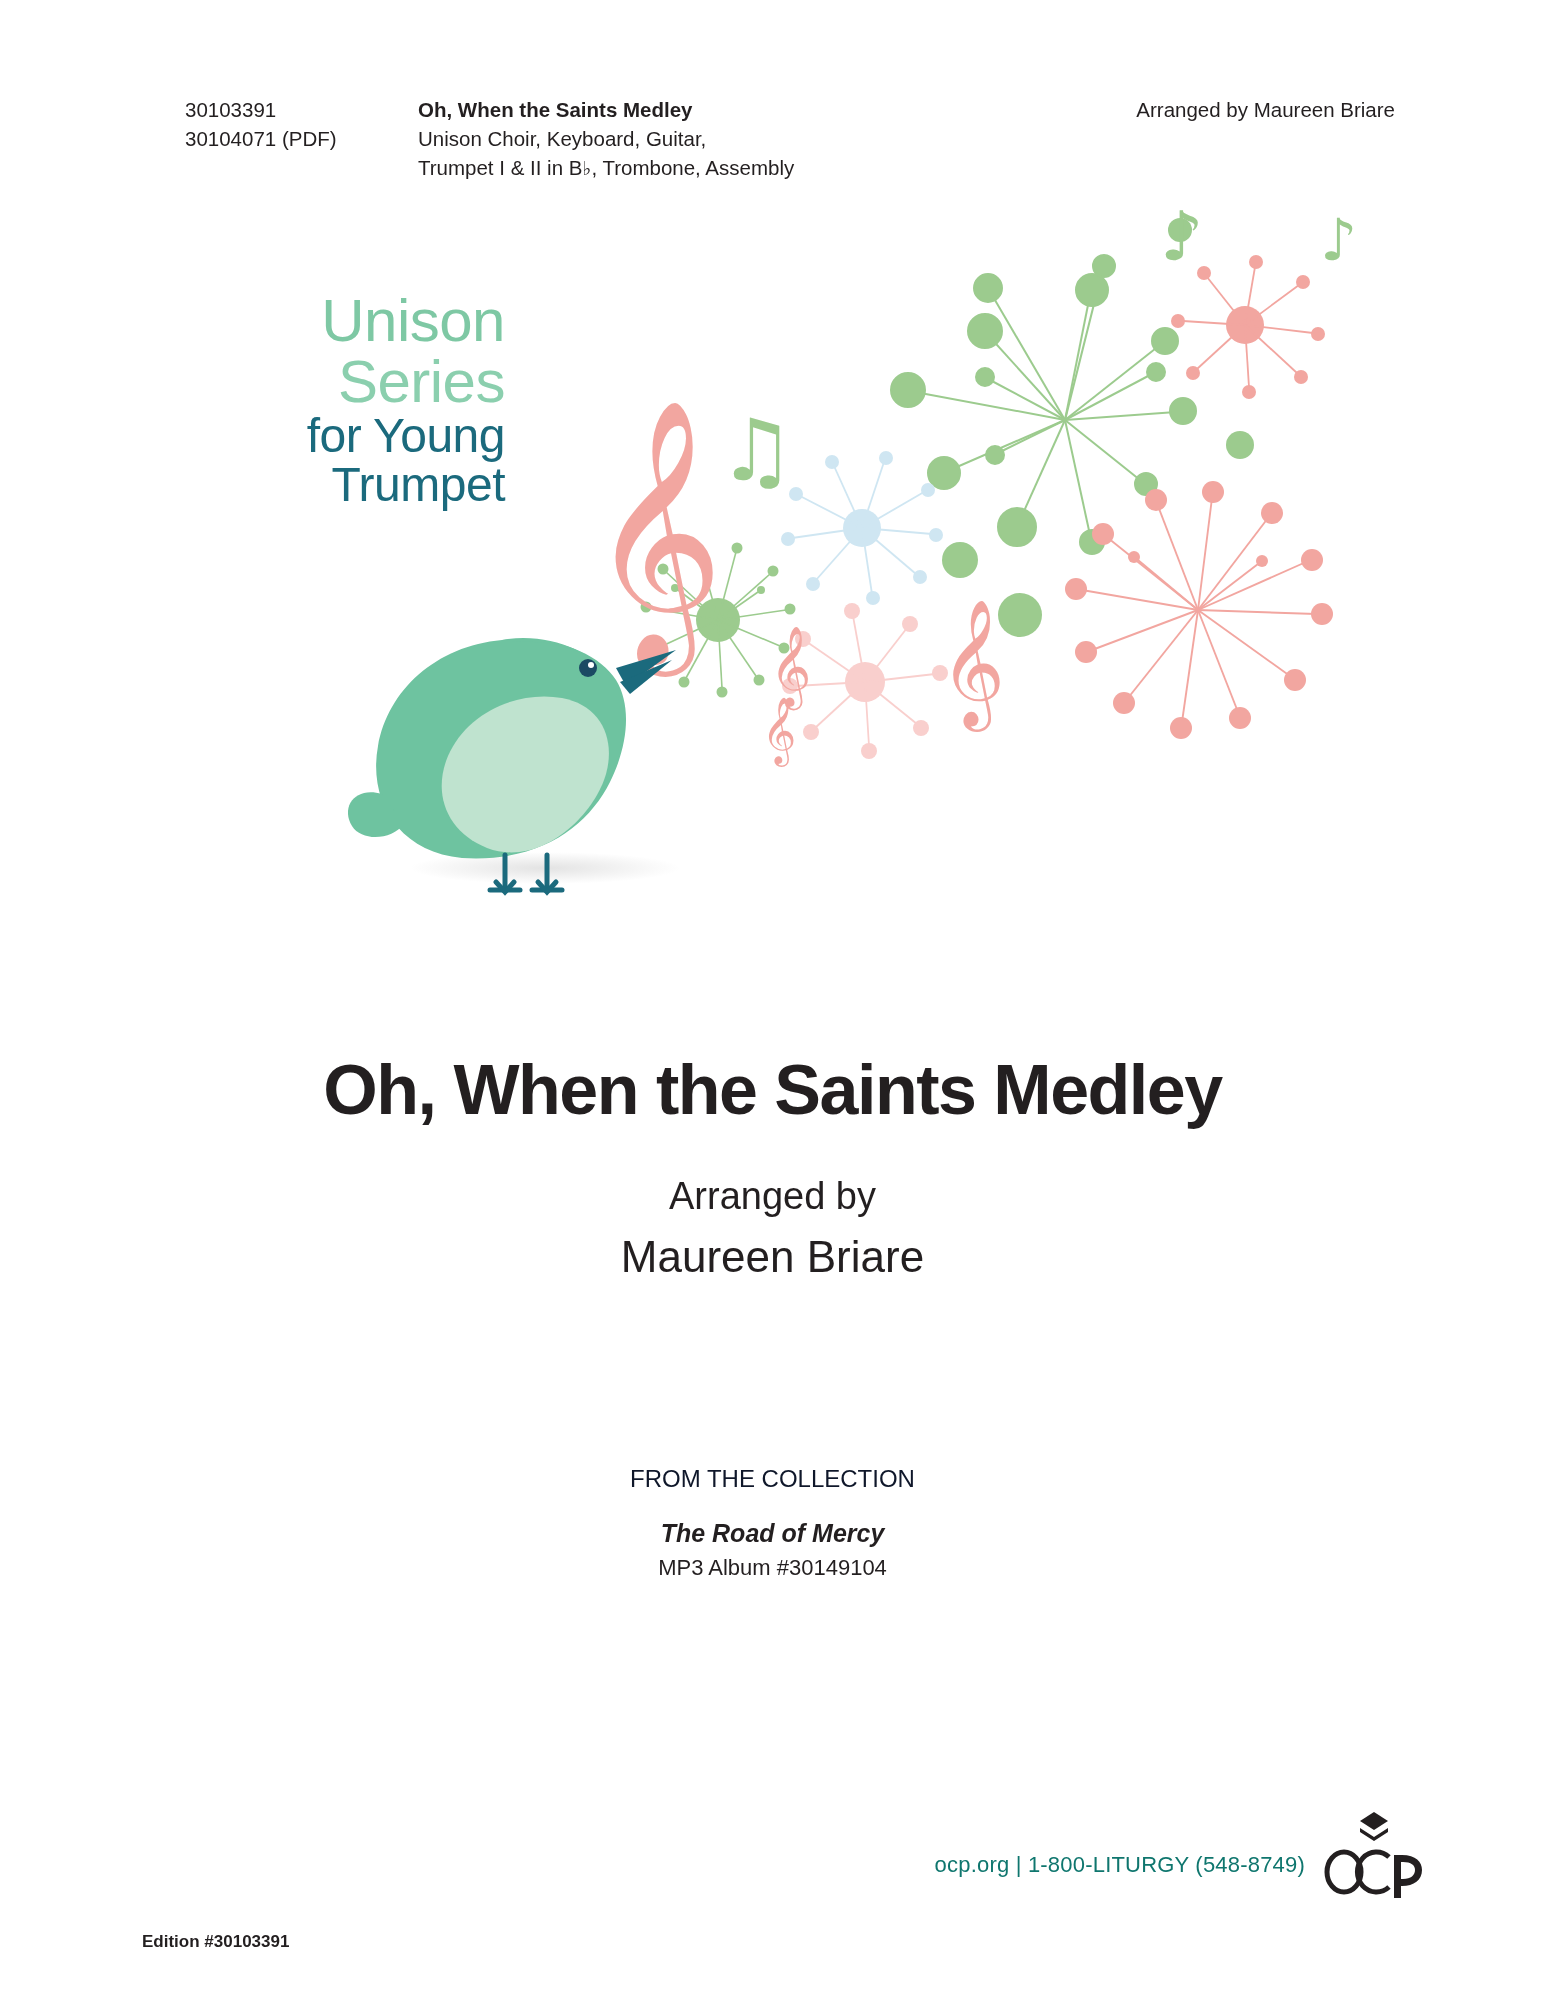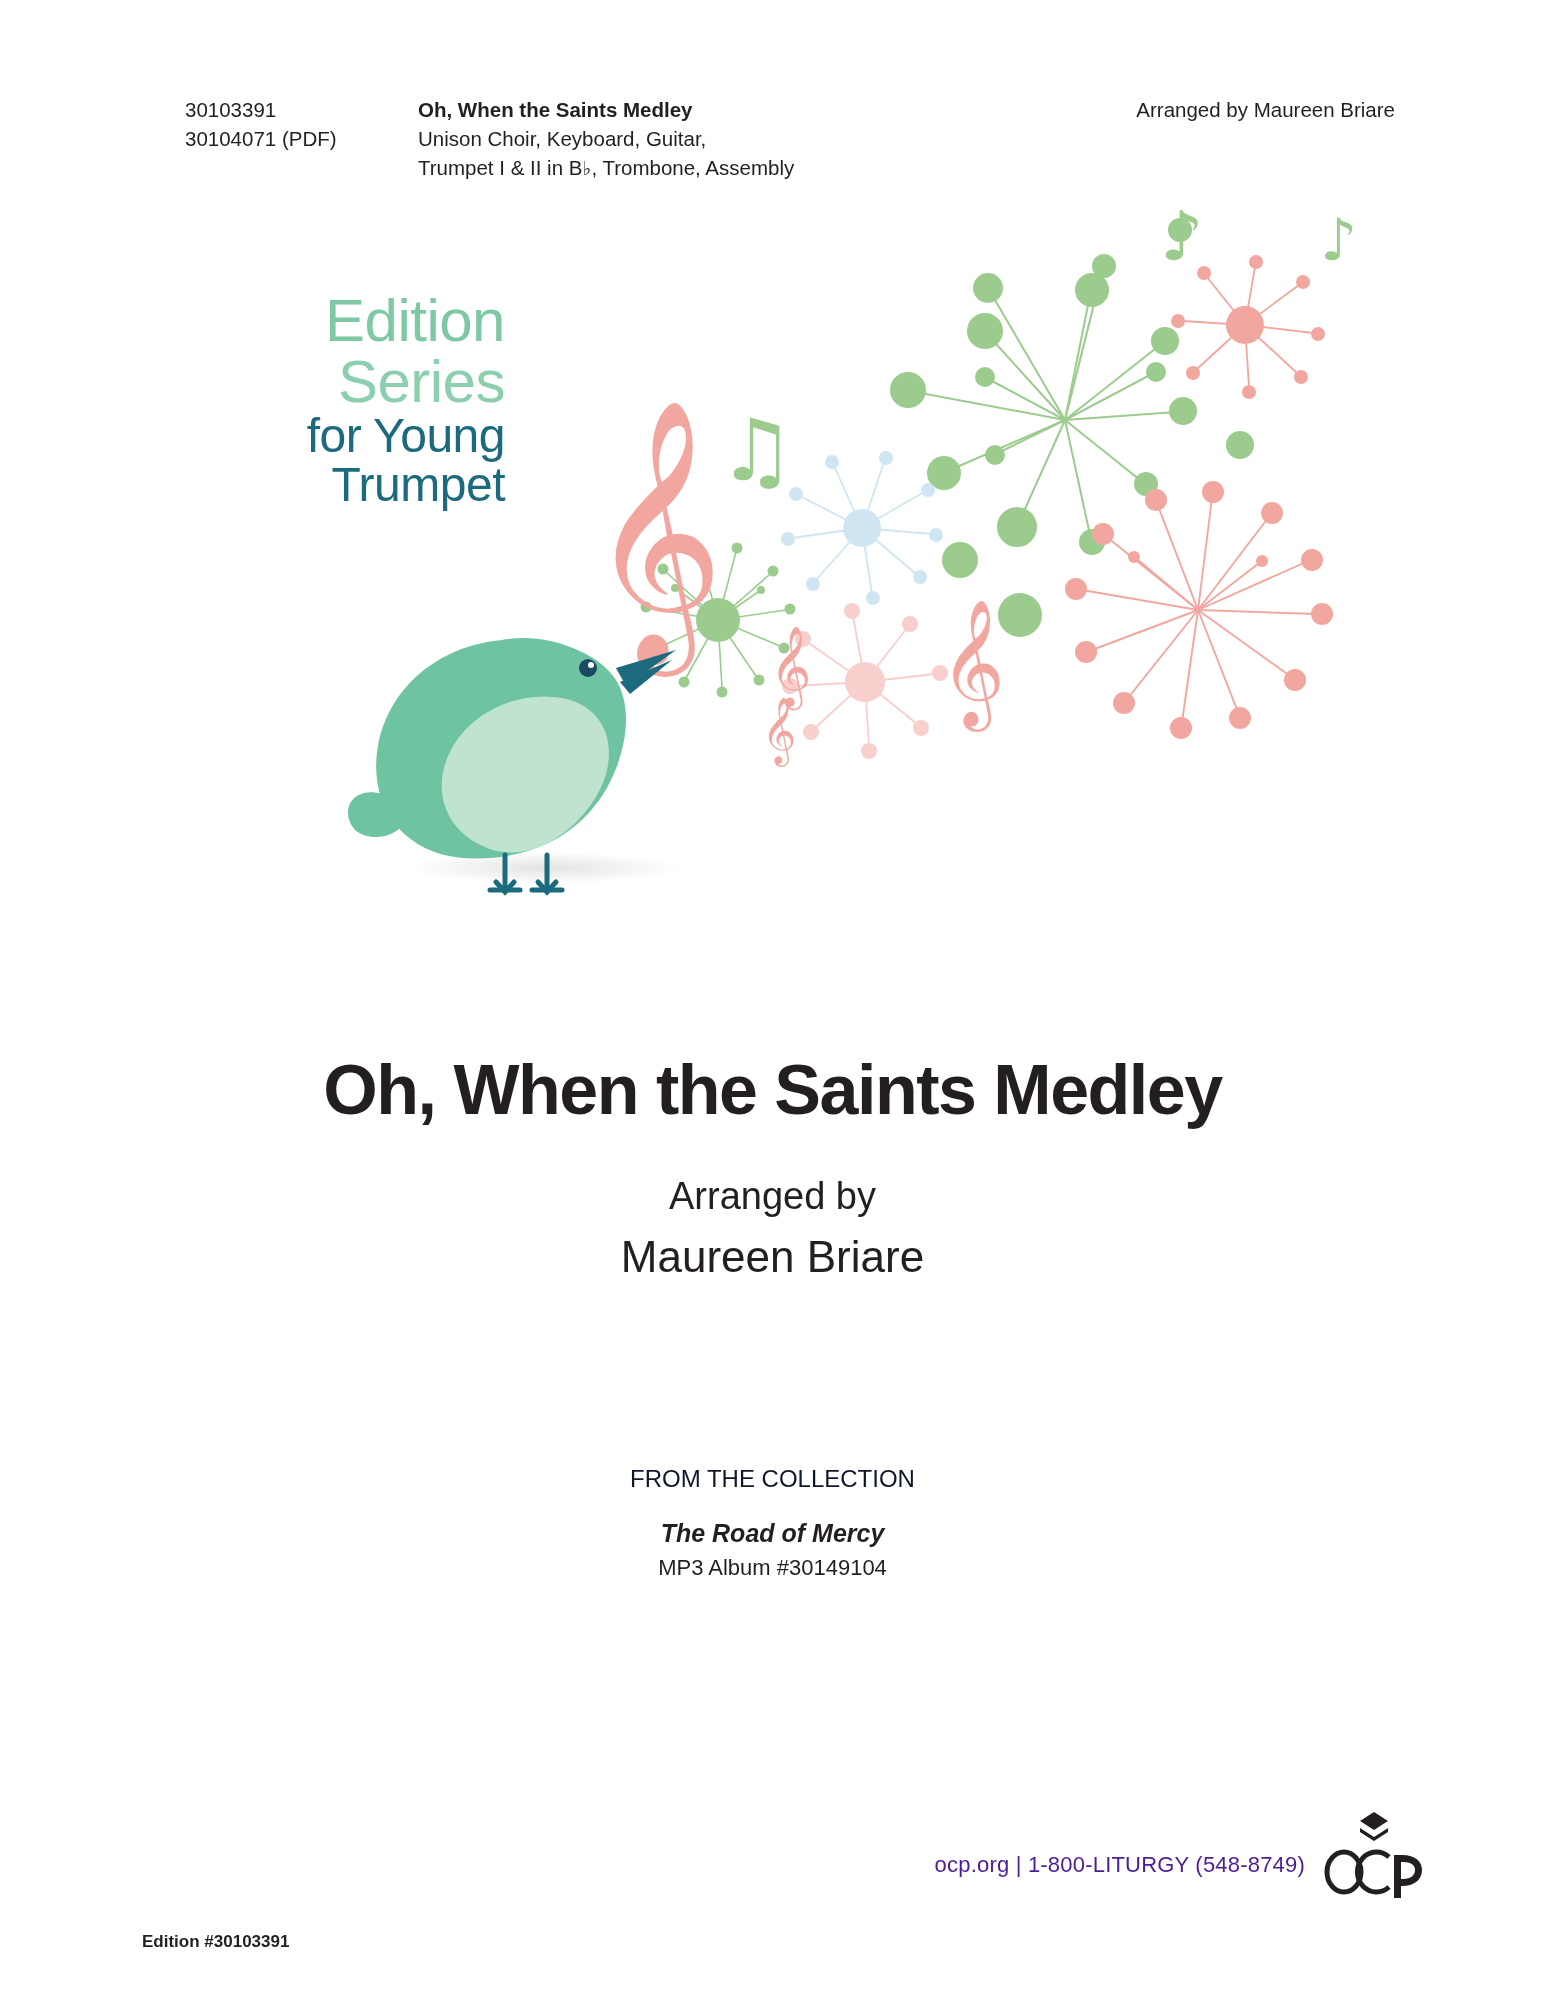--- a/index.html
+++ b/index.html
@@ -158,21 +158,21 @@
     font-size: 22px;
     color: #231f20;
   }
 
   
   .footer-contact {
     position: absolute;
     bottom: 122px;
     right: 240px;
     font-size: 22px;
-    color: #4c1d95;
+    color: #0f766e;
     letter-spacing: 0.2px;
   }
   .ocp-logo {
     position: absolute;
     bottom: 100px;
     right: 118px;
     width: 105px;
     height: 90px;
   }
   .edition {
@@ -194,21 +194,21 @@
   </div>
   <div class="hdr-center">
     <div class="t-title">Oh, When the Saints Medley</div>
     <div>Unison Choir, Keyboard, Guitar,</div>
     <div><span>Trumpet I &amp; II in B</span><span class="flat-sign">♭</span><span>, Trombone, Assembly</span></div>
   </div>
   <div class="hdr-right">Arranged by Maureen Briare</div>
 </div>
 
 <div class="series-logo">
-  <div class="l1">Edition</div>
+  <div class="l1">Unison</div>
   <div class="l2">Series</div>
   <div class="l3">for Young</div>
   <div class="l4">Trumpet</div>
 </div>
 
 <svg class="art" viewBox="0 0 1545 720">
   <defs>
     <radialGradient id="shadowGrad" cx="50%" cy="50%" r="50%">
       <stop offset="0%" stop-color="#cccccc" stop-opacity="0.55"></stop>
       <stop offset="100%" stop-color="#cccccc" stop-opacity="0"></stop>

